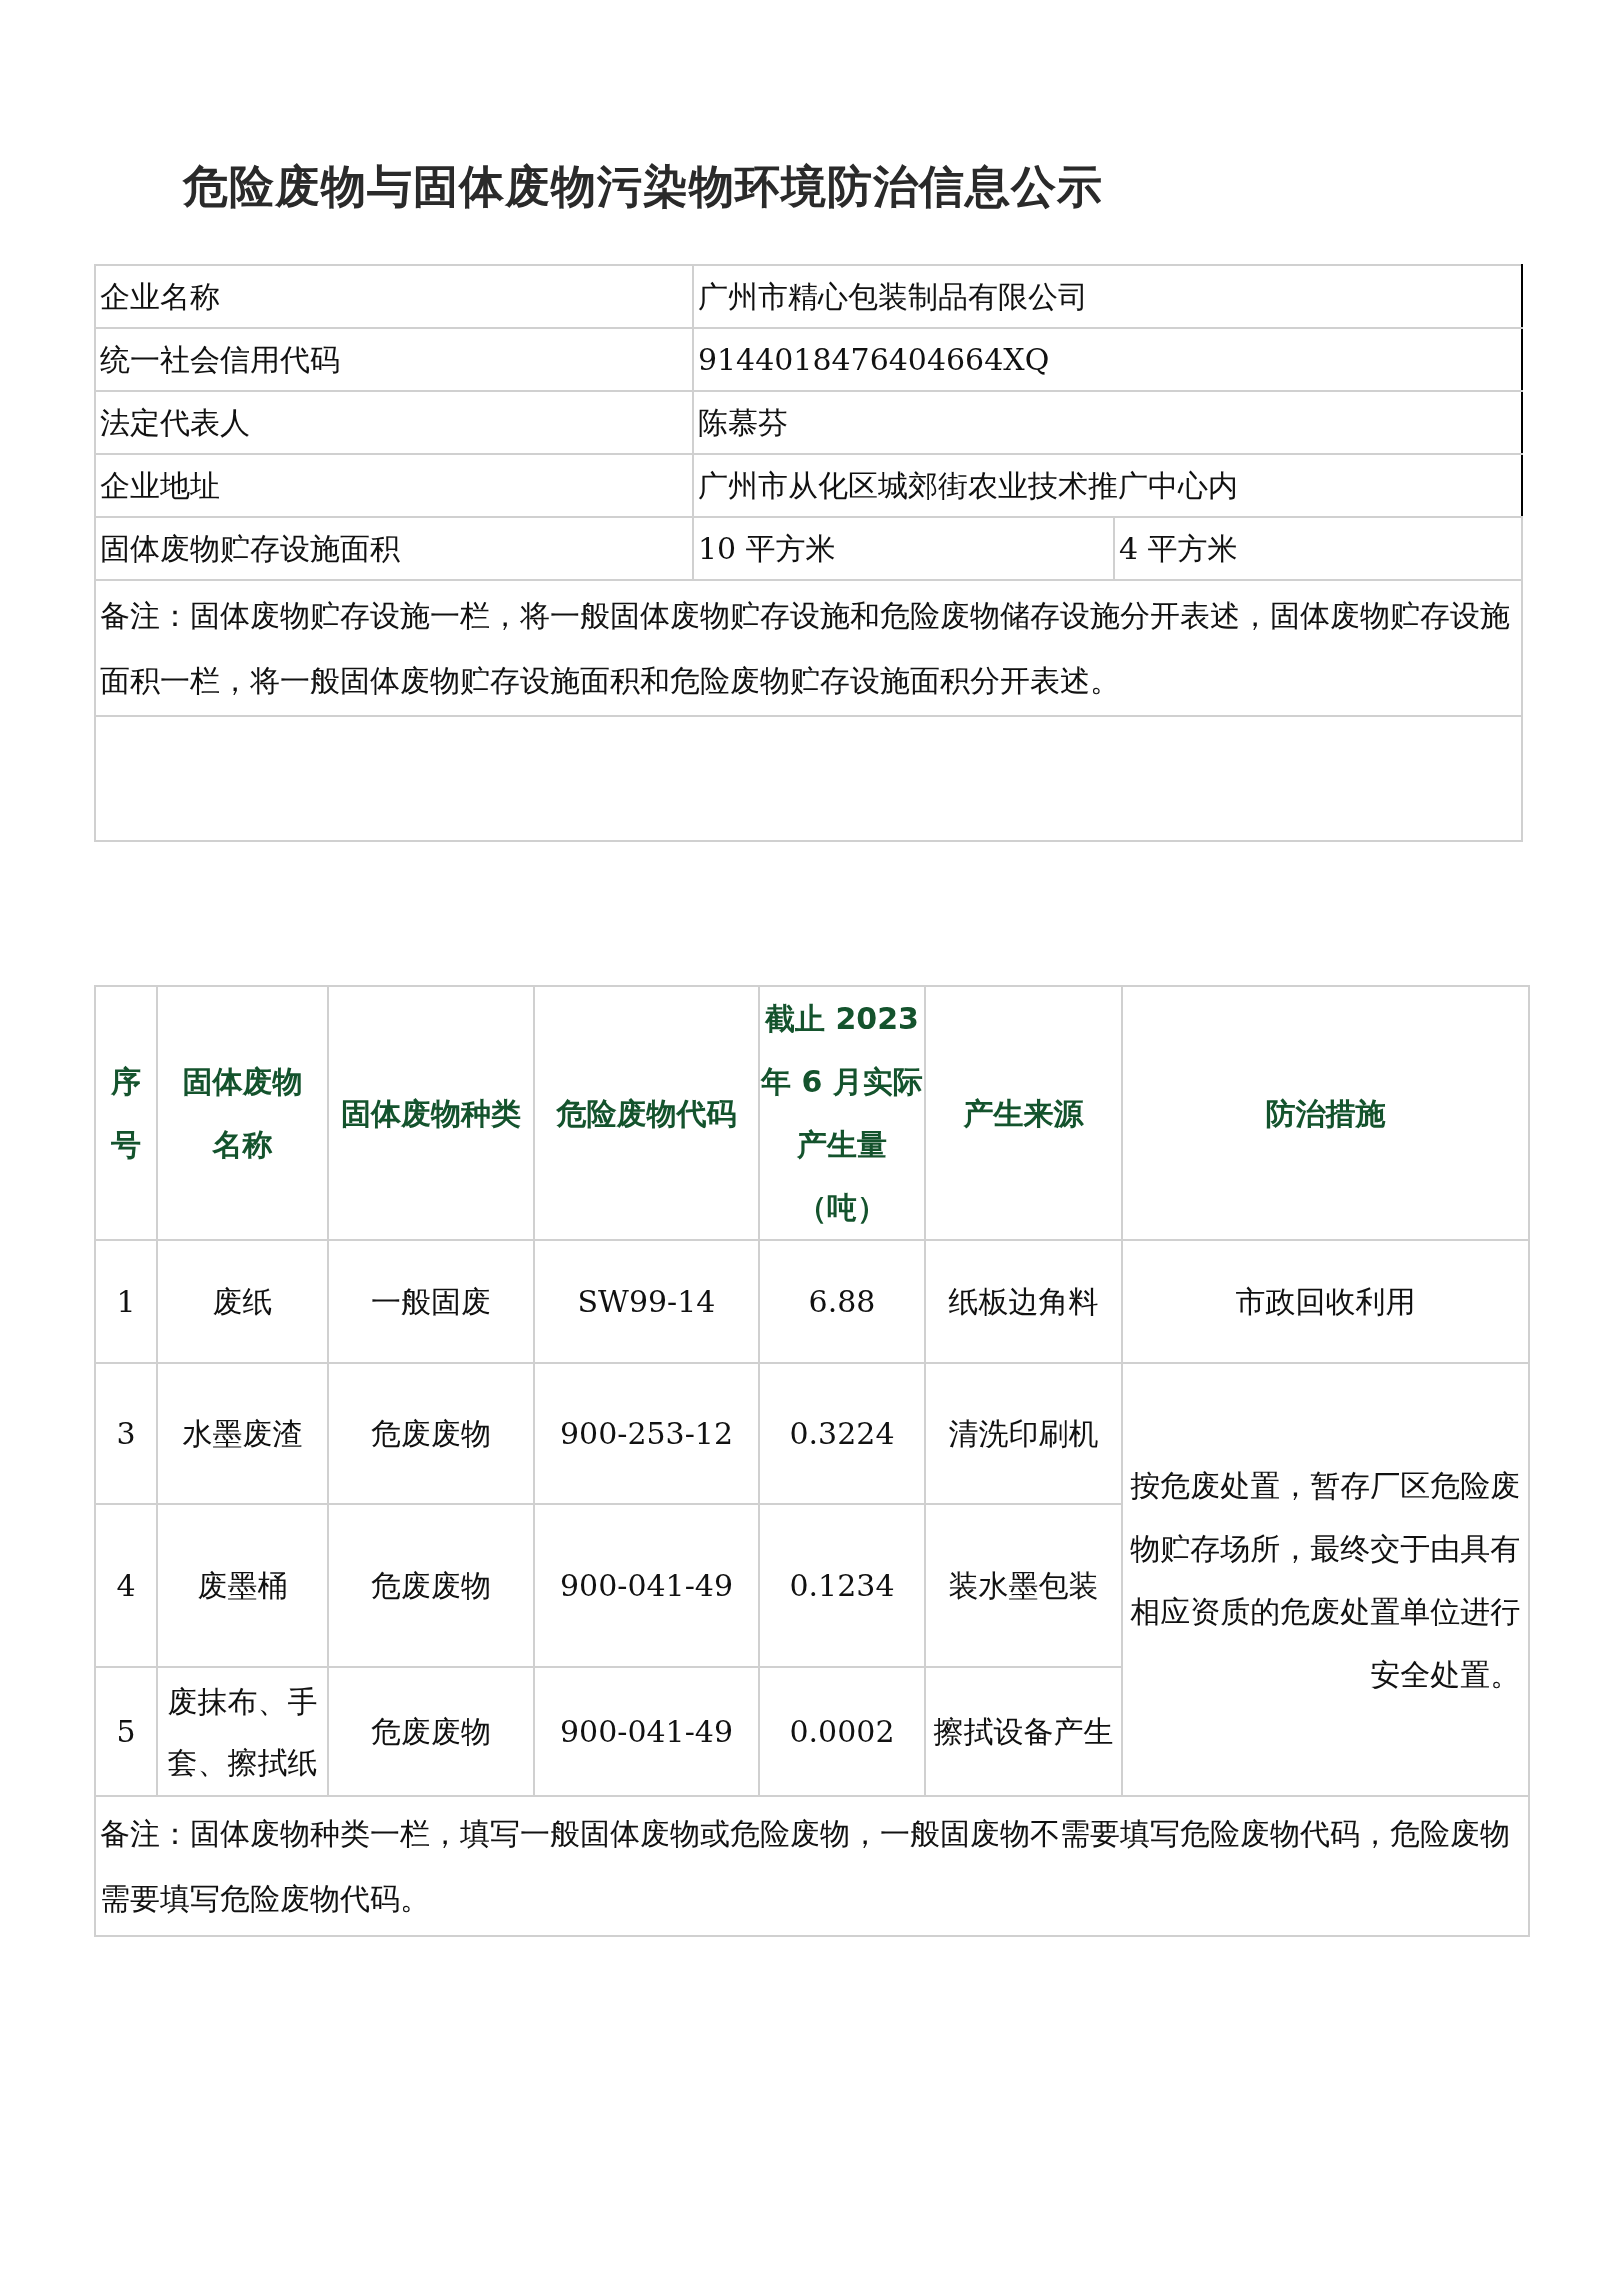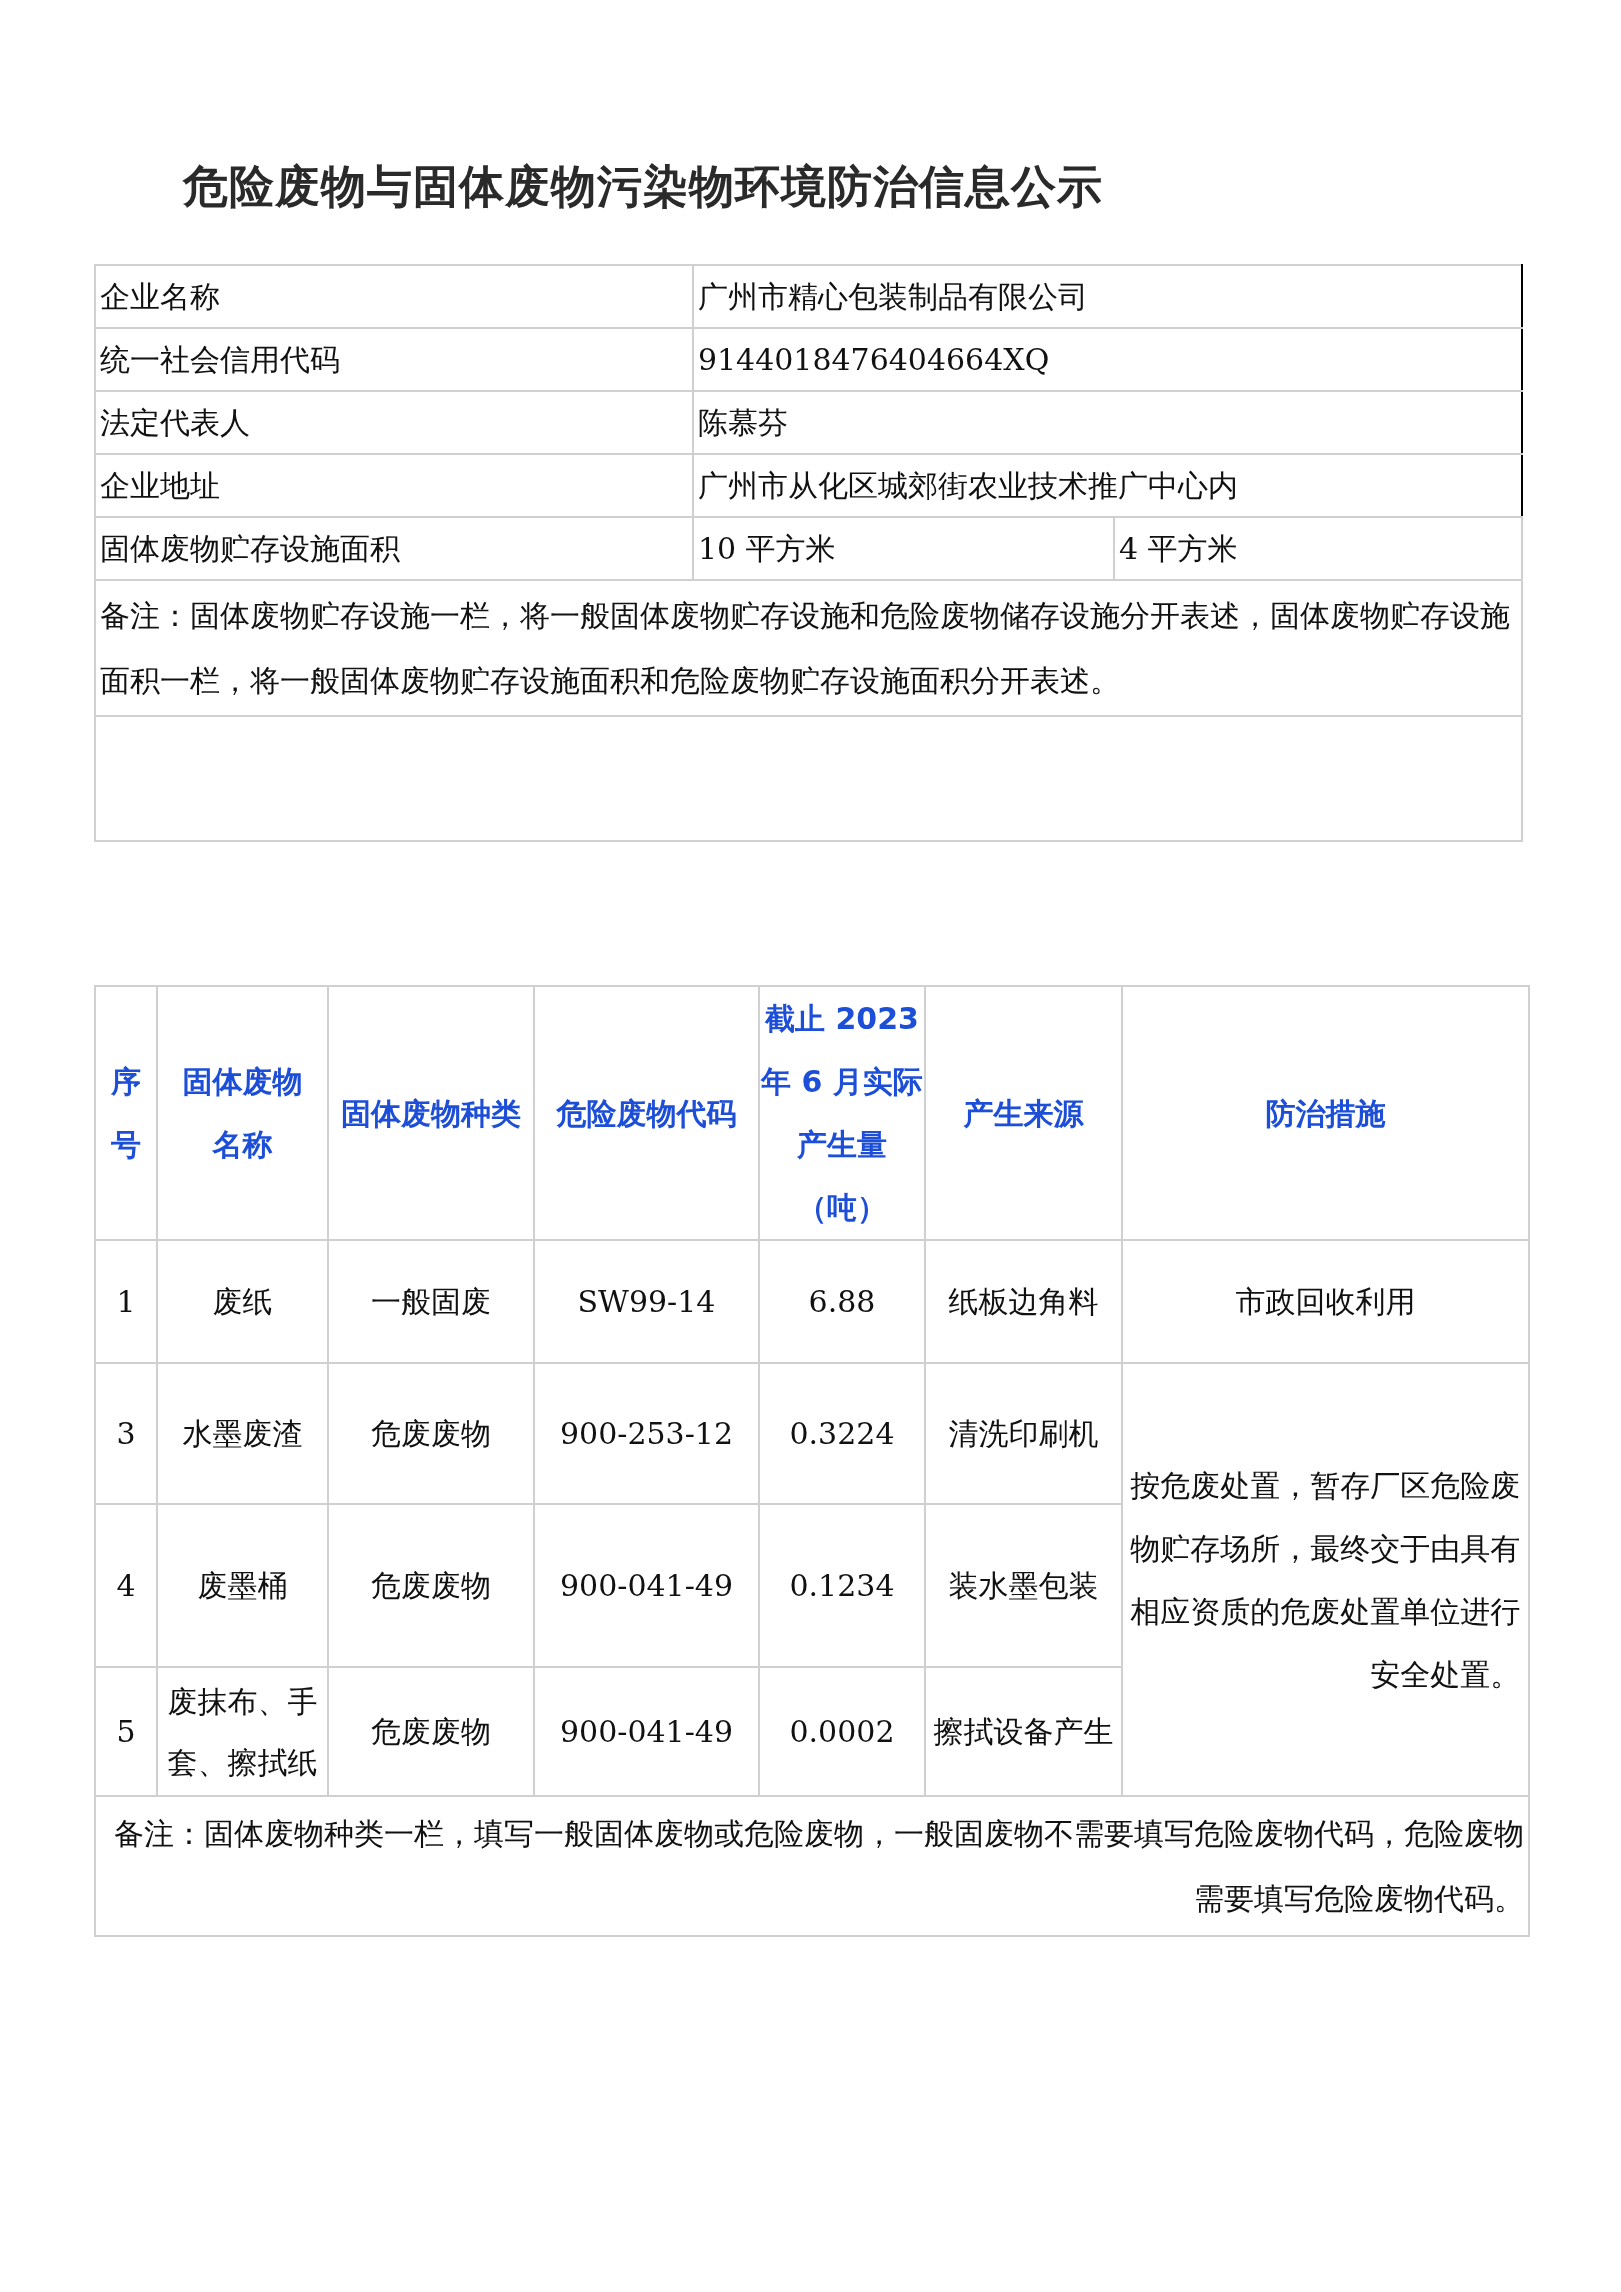--- a/index.html
+++ b/index.html
@@ -17,27 +17,27 @@
     td { border: 2.9px solid #d0d0d0; padding: 0; vertical-align: middle; font-size: 30px; line-height: 1.4; }
     #info { left: 94px; top: 264px; width: 1427px; }
     #info td { height: 61px; padding-left: 3.9px; }
     #info tr.hl td.last { border-right: 2.9px solid #000; }
     #info td.note { line-height: 65px; padding: 2px 3.9px; height: auto; }
     #info td.blank { height: 123px; }
 
     #waste { left: 94px; top: 985px; width: 1433px; }
     #waste th {
       border: 2.9px solid #d0d0d0; font-family: "DejaVu Sans", "Liberation Sans", sans-serif;
-      font-weight: bold; font-size: 30px; line-height: 63px; padding: 0; color: #1d4ed8;
+      font-weight: bold; font-size: 30px; line-height: 63px; padding: 0; color: #14532d;
     }
     #waste td { text-align: center; }
     #waste td.left { text-align: center; padding-left: 0; }
     #waste td.measure { text-align: right; padding: 0 7.8px 0 3.9px; line-height: 63px; }
     #waste td.wrap { line-height: 61px; }
-    #waste td.note { text-align: right; line-height: 65px; padding: 3.9px 3.9px; }
+    #waste td.note { text-align: left; line-height: 65px; padding: 3.9px 3.9px; }
   </style>
 </head>
 <body>
 
 <div class="title">危险废物与固体废物污染物环境防治信息公示</div>
 
 <table id="info">
   <colgroup>
       <col style="width:598px">
       <col style="width:421px">

